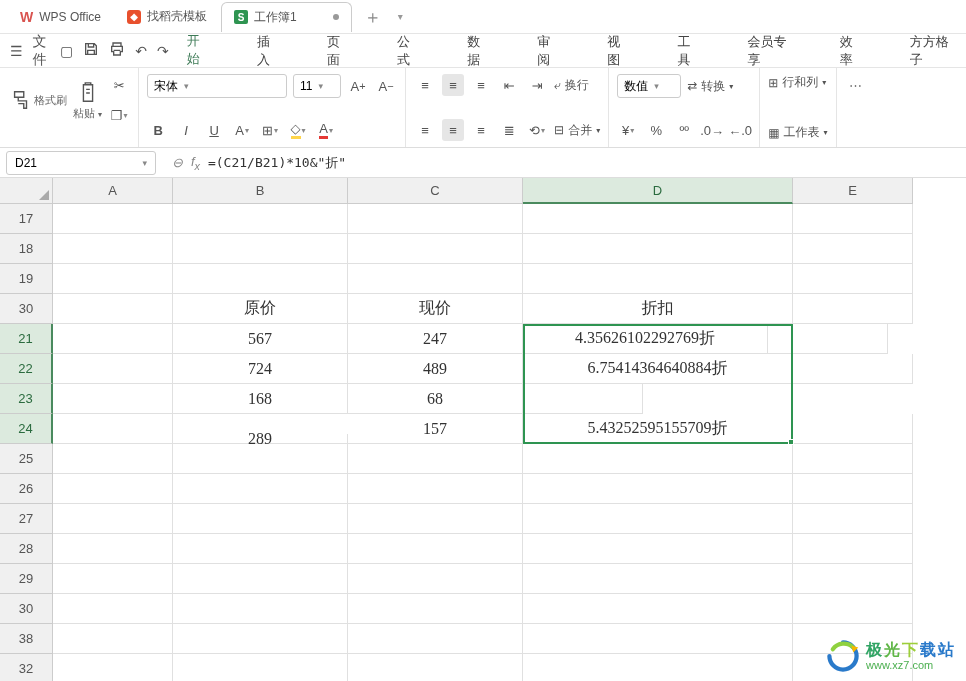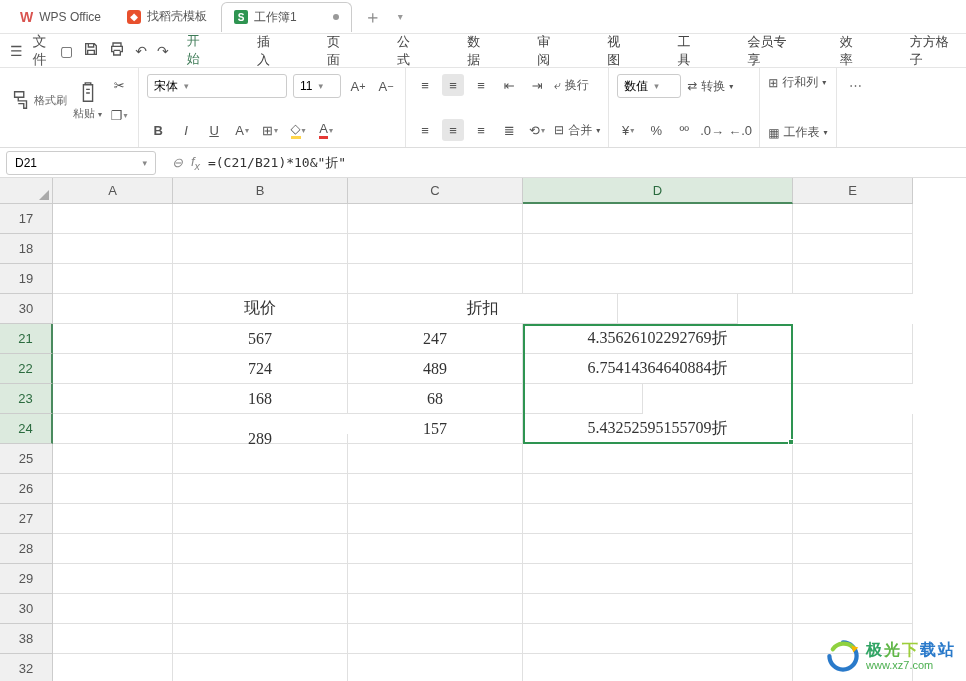--- a/index.html
+++ b/index.html
@@ -290,29 +290,30 @@
       </div>
       <div class="cell-row">
         <div class="cell" style="width: 120px;"></div>
         <div class="cell" style="width: 175px;"></div>
         <div class="cell" style="width: 175px;"></div>
         <div class="cell" style="width: 270px;"></div>
         <div class="cell" style="width: 120px;"></div>
       </div>
       <div class="cell-row">
         <div class="cell" style="width: 120px;"></div>
+        <div class="cell" style="width: 175px;">原价</div>
         <div class="cell" style="width: 175px;">现价</div>
         <div class="cell" style="width: 270px;">折扣</div>
         <div class="cell" style="width: 120px;"></div>
       </div>
       <div class="cell-row">
         <div class="cell" style="width: 120px;"></div>
         <div class="cell" style="width: 175px;">567</div>
         <div class="cell" style="width: 175px;">247</div>
-        <div class="cell" style="width: 270px;">4.35626102292769折</div>
+        <div class="cell" style="width: 245px;">4.35626102292769折</div>
         <div class="cell" style="width: 120px;"></div>
       </div>
       <div class="cell-row">
         <div class="cell" style="width: 120px;"></div>
         <div class="cell" style="width: 175px;">724</div>
         <div class="cell" style="width: 175px;">489</div>
         <div class="cell" style="width: 270px;">6.75414364640884折</div>
         <div class="cell" style="width: 120px;"></div>
       </div>
       <div class="cell-row">

